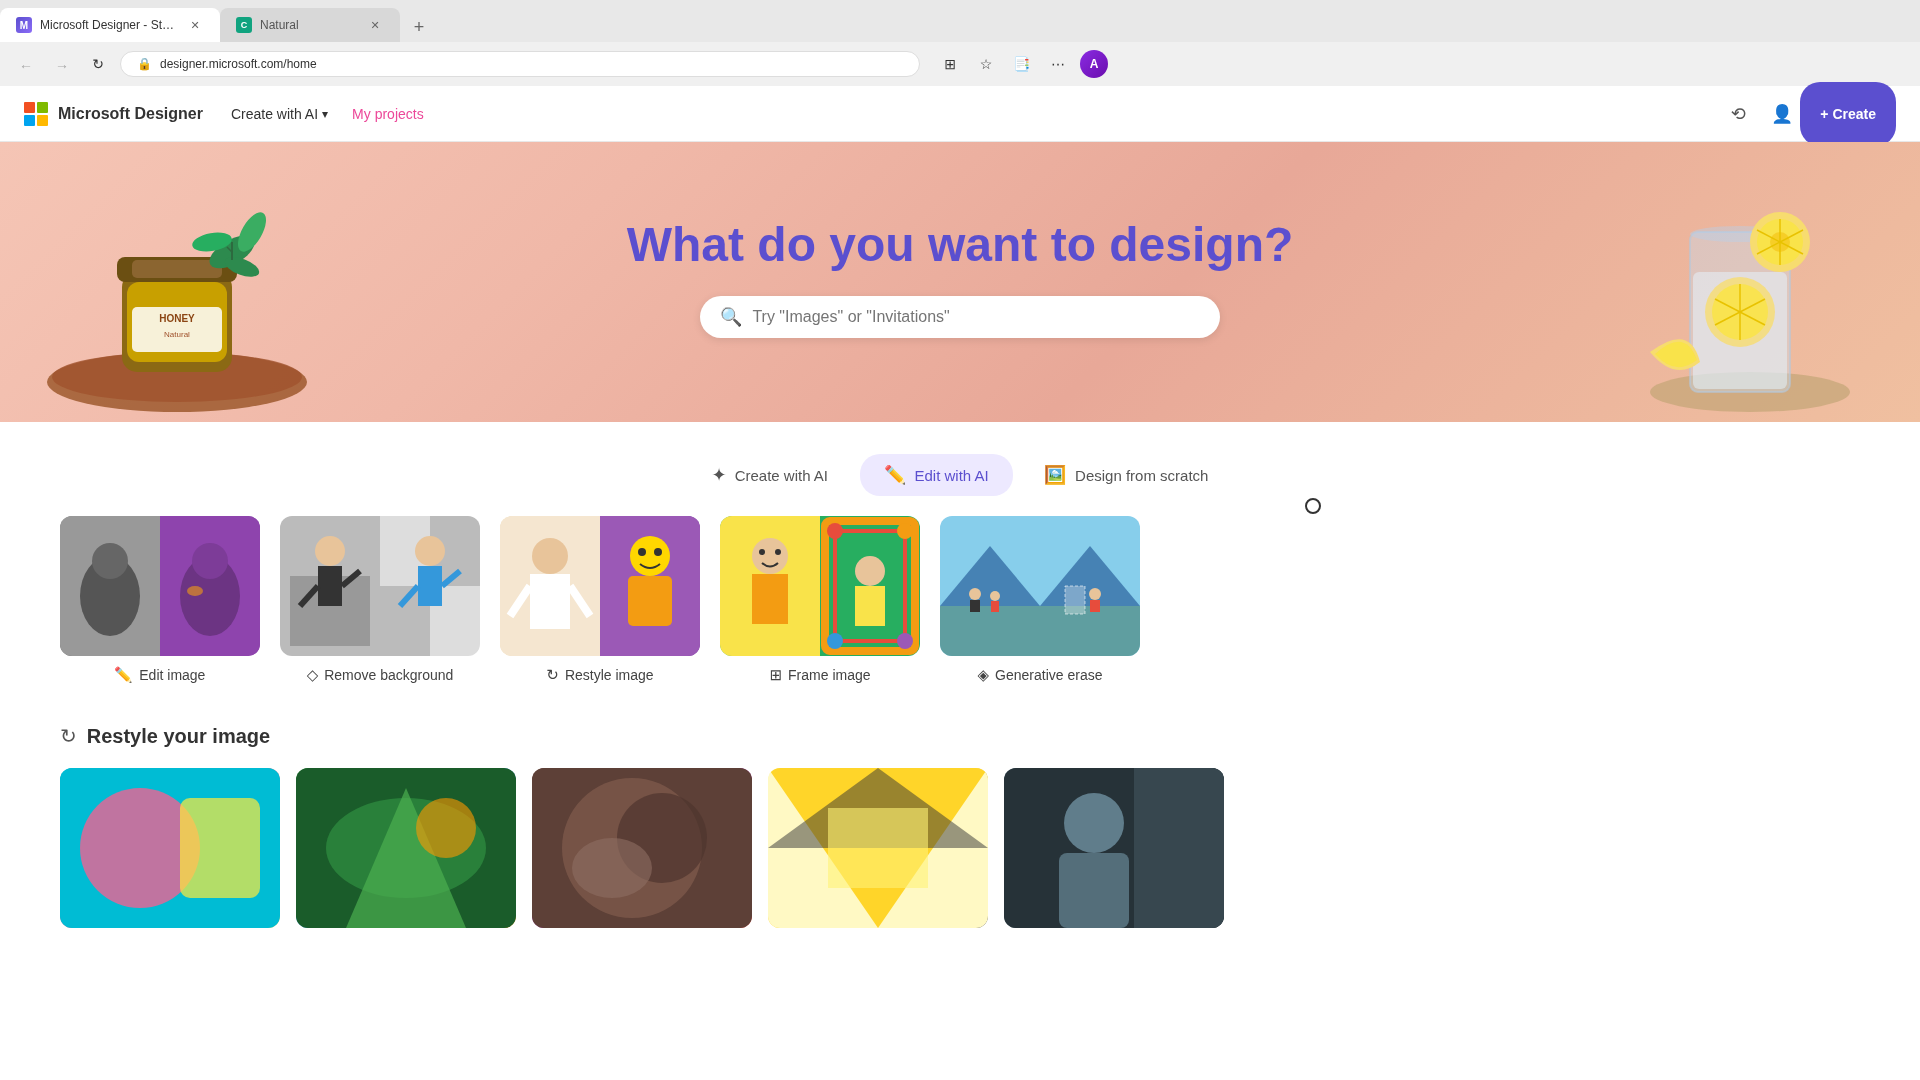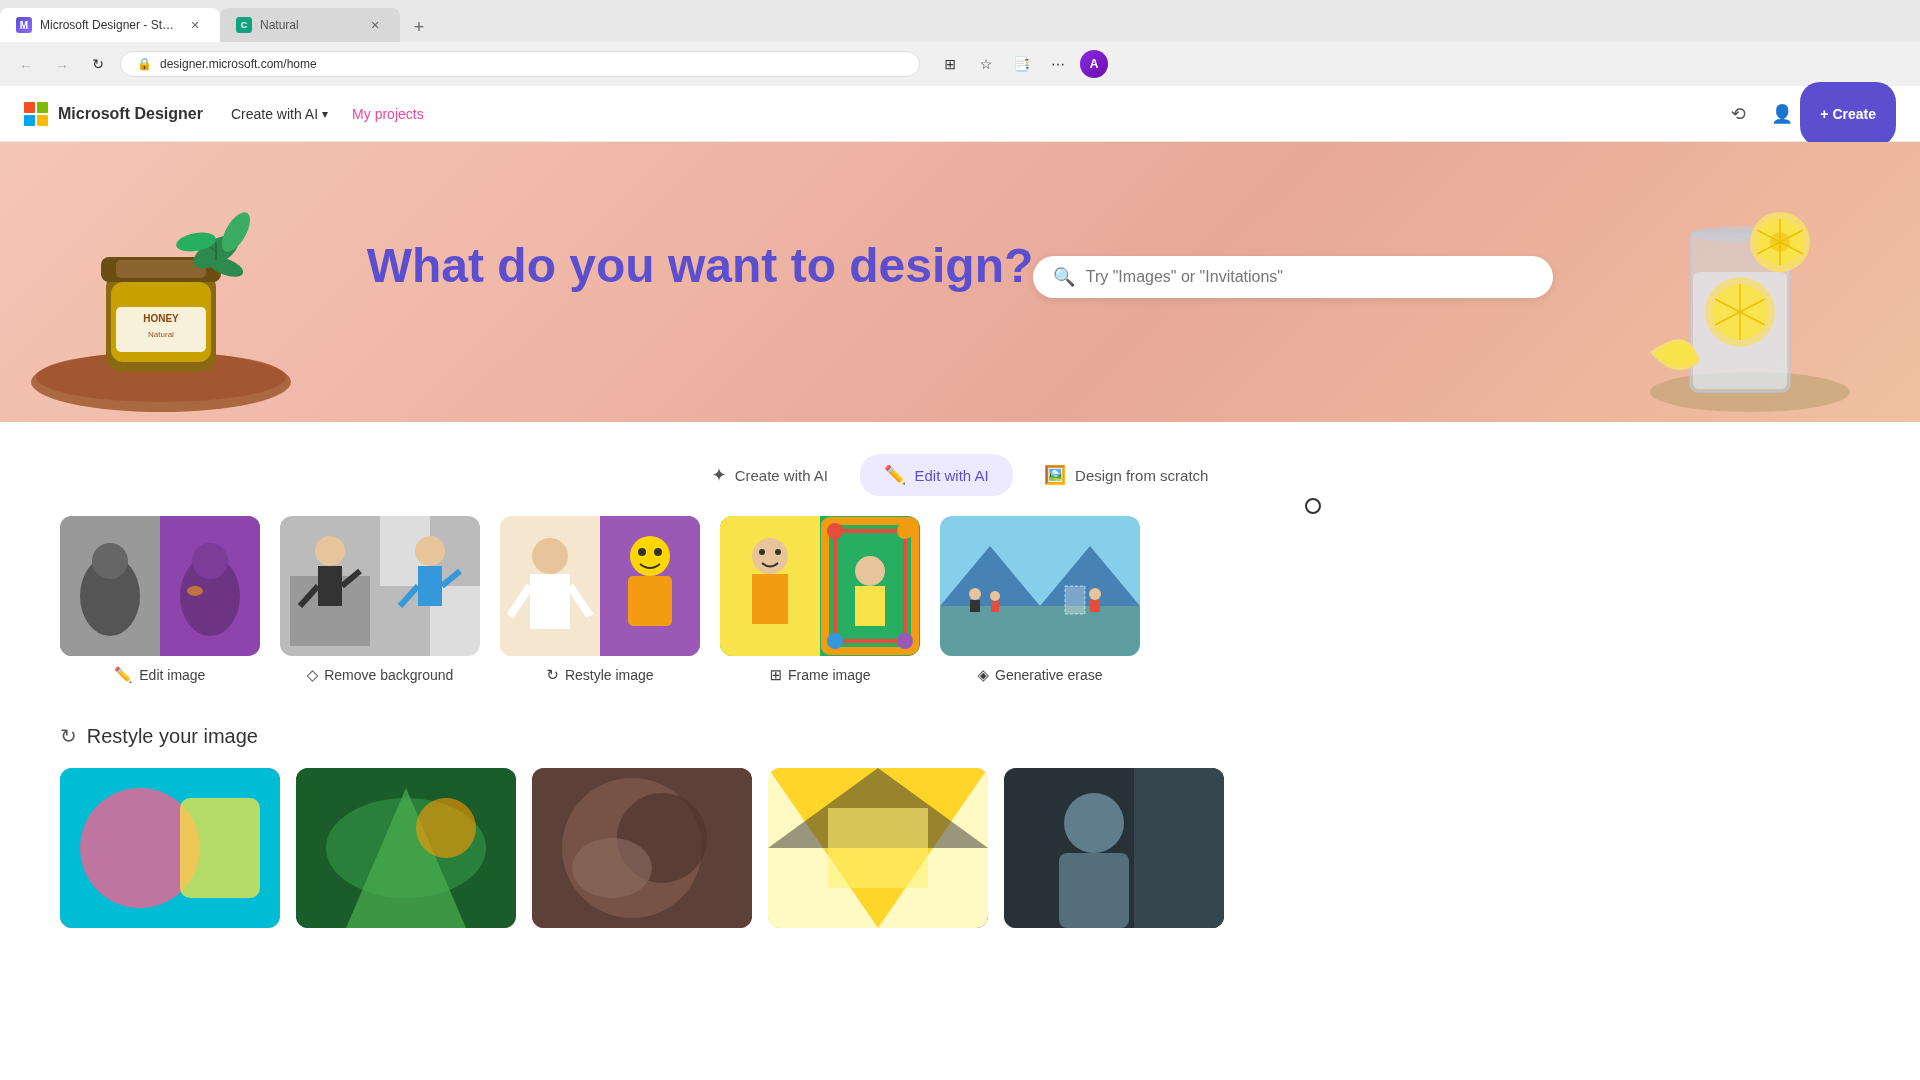--- a/index.html
+++ b/index.html
@@ -51,21 +51,21 @@
     .card-label-icon { font-size: 15px; }
 
     
     .card-img-container { width: 200px; height: 140px; border-radius: 12px; overflow: hidden; display: flex; }
     .half-img { flex: 1; height: 100%; }
 
     
     .restyle-section { padding: 20px 60px; }
     .restyle-header { display: flex; align-items: center; gap: 10px; margin-bottom: 20px; }
     .restyle-icon { font-size: 20px; color: #555; }
-    .restyle-title { font-size: 20px; font-weight: 400; color: #333; }
+    .restyle-title { font-size: 20px; font-weight: 700; color: #333; }
     .restyle-cards { display: flex; gap: 16px; overflow-x: hidden; }
     .restyle-card { border-radius: 12px; overflow: hidden; width: 220px; height: 160px; flex-shrink: 0; cursor: pointer; }
 
     
     .rc1 { background: linear-gradient(135deg, #00bcd4 0%, #f06292 50%, #ffeb3b 100%); }
     .rc2 { background: linear-gradient(135deg, #4caf50 0%, #2196f3 50%, #ff9800 100%); }
     .rc3 { background: linear-gradient(135deg, #795548 0%, #9c27b0 50%, #f44336 100%); }
     .rc4 { background: linear-gradient(135deg, #fff9c4 0%, #ffcc02 50%, #333 100%); }
     .rc5 { background: linear-gradient(135deg, #607d8b 0%, #455a64 50%, #263238 100%); }
 
@@ -74,24 +74,24 @@
 
     .chevron { font-size: 12px; }
 
     .ms-logo { width: 24px; height: 24px; display: grid; grid-template-columns: 1fr 1fr; grid-template-rows: 1fr 1fr; gap: 2px; }
     .ms-logo-q { border-radius: 1px; }
     .ms-logo-q1 { background: #f25022; }
     .ms-logo-q2 { background: #7fba00; }
     .ms-logo-q3 { background: #00a4ef; }
     .ms-logo-q4 { background: #ffb900; }
 
-    .hero-center { display: flex; align-items: center; position: relative; z-index: 2; }
-
-    
-    .hero-decor-left { position: absolute; left: 16px; bottom: 0; width: 290px; height: 270px; z-index: 1; }
+    .hero-center { display: flex; flex-direction: column; align-items: center; position: relative; z-index: 2; }
+
+    
+    .hero-decor-left { position: absolute; left: 32px; bottom: 0; width: 290px; height: 270px; z-index: 1; }
     .hero-decor-right { position: absolute; right: 50px; top: 10px; width: 250px; height: 270px; z-index: 1; }
   </style>
 </head>
 <body>
 
 <div>
   <div class="tab-bar">
     <div class="tab">
       <div class="tab-favicon" style="background: linear-gradient(135deg, #5b4fcf, #8b6cf7); border-radius: 3px; display:flex; align-items:center; justify-content:center;">
         <span style="color:white; font-size:10px; font-weight:bold;">M</span>

